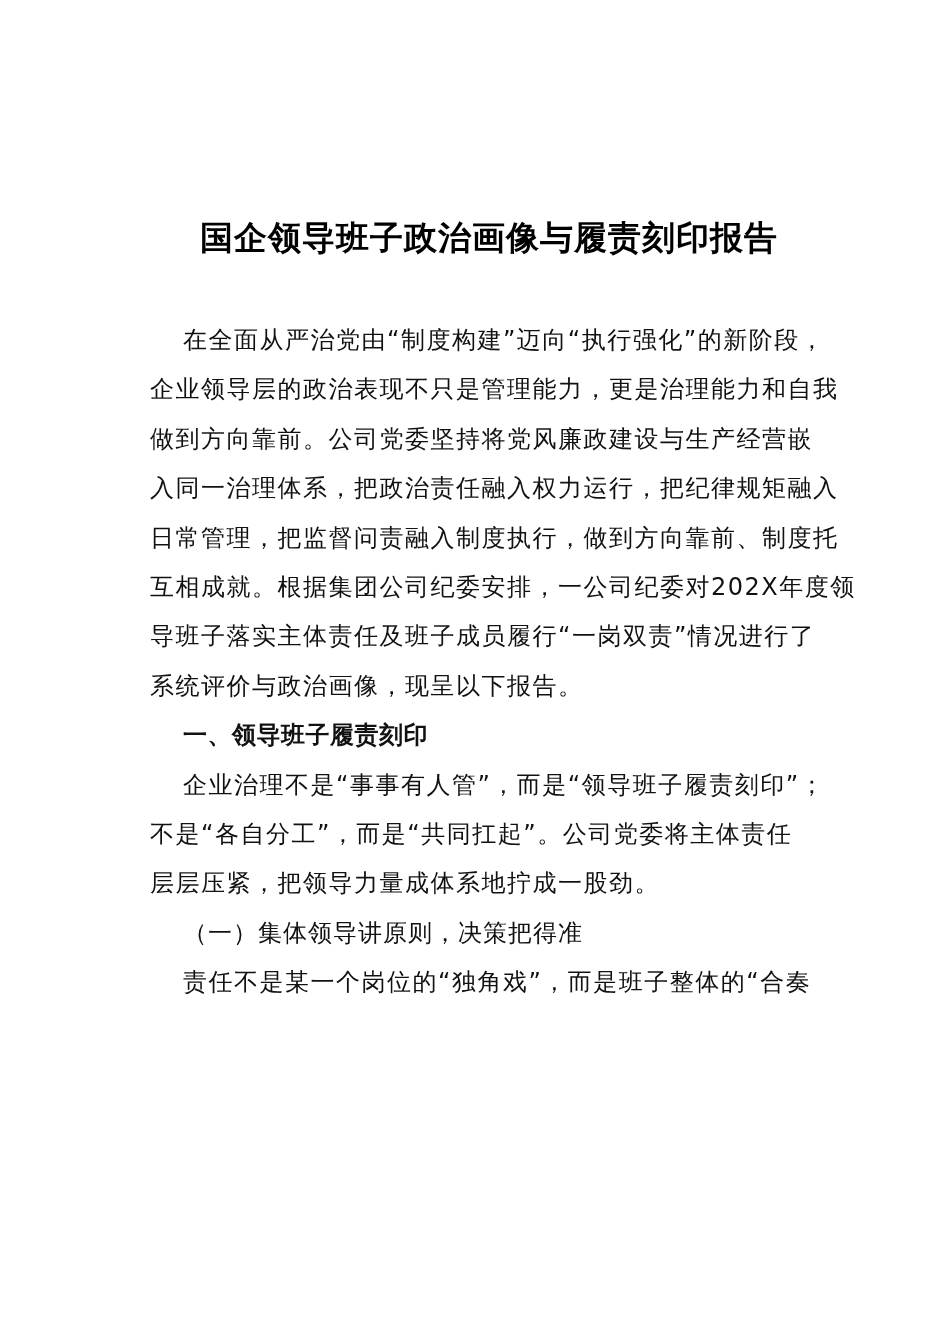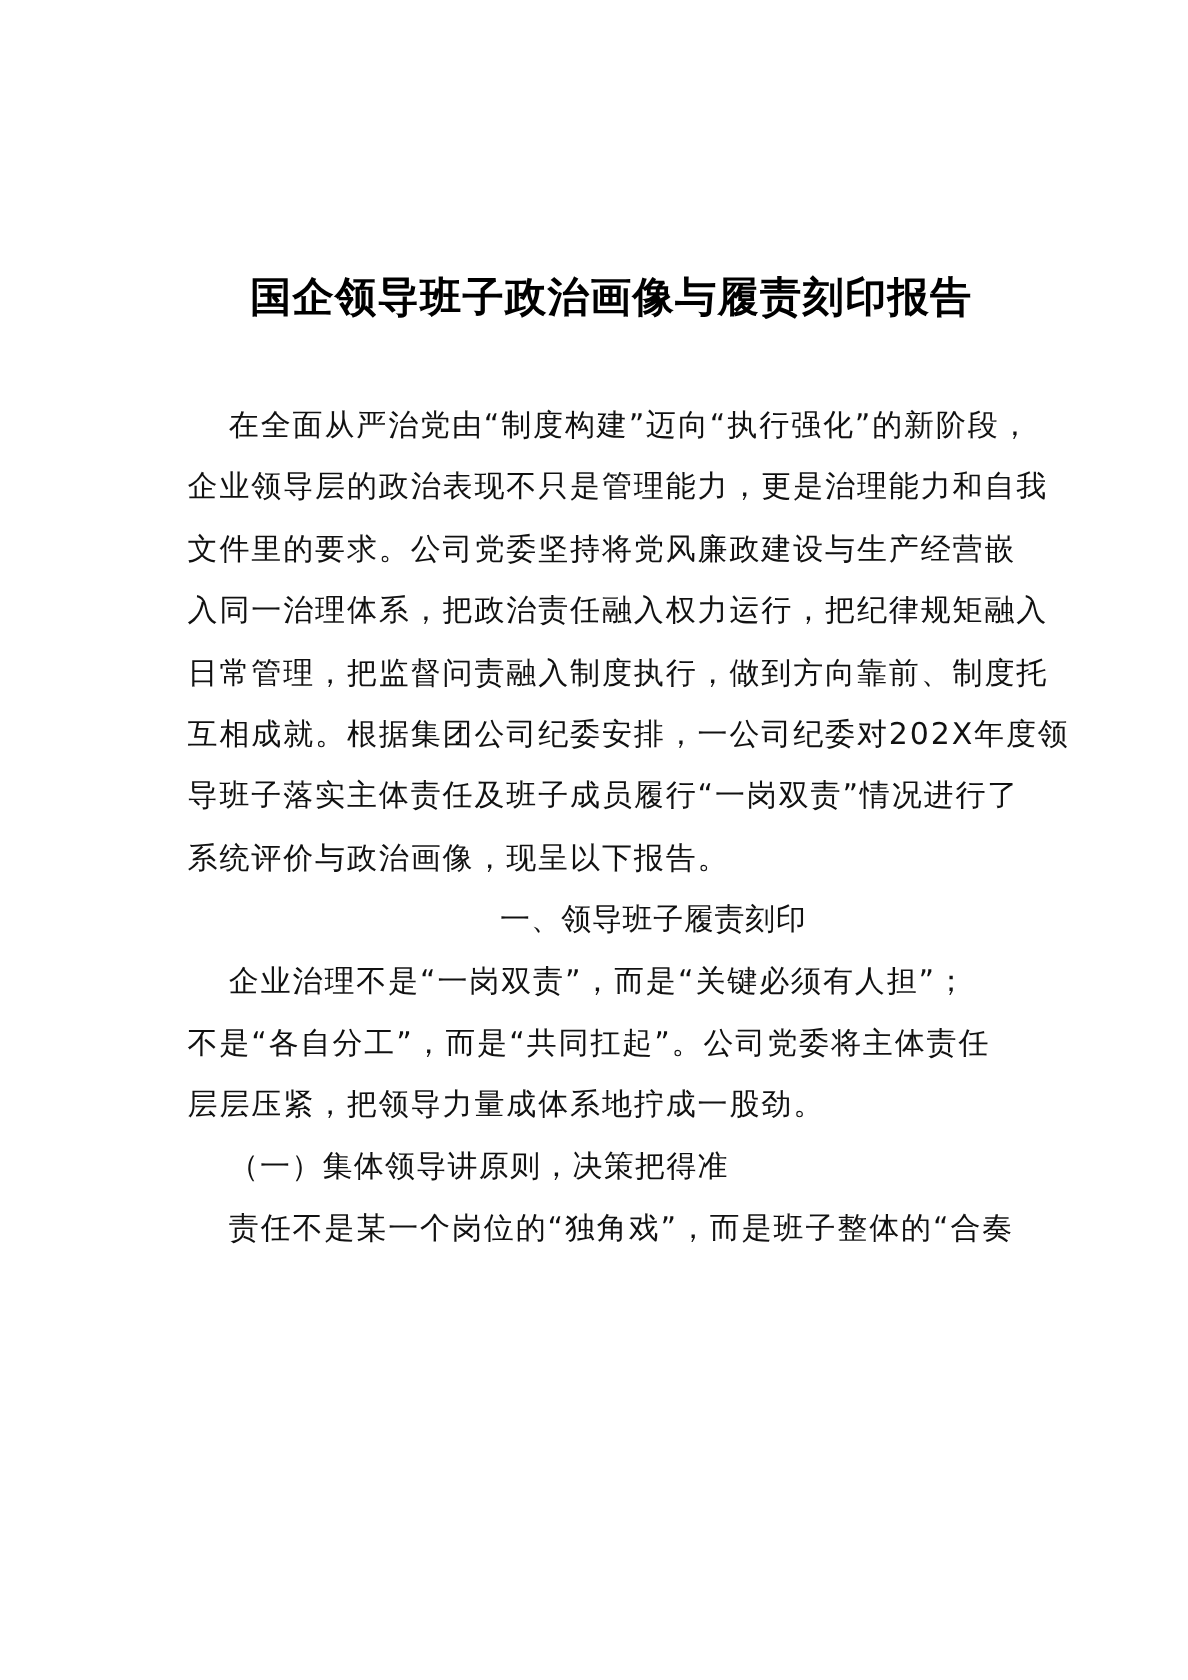--- a/index.html
+++ b/index.html
@@ -12,45 +12,45 @@
     line-height: 48px;
   }
   .body-text {
     position: absolute; left: 136px; top: 316px; width: 712px;
     font-family: "DejaVu Sans", "Liberation Sans", sans-serif;
     font-size: 24px; color: #111; line-height: 49.4px;
   }
   .body-text p { margin: 0; }
   .line { display: block; white-space: nowrap; letter-spacing: 1.5px; }
   .line.first { padding-left: 33px; }
-  .h1 { padding-left: 33px; font-weight: normal; letter-spacing: 0.5px; text-align: center; }
+  .h1 { padding-left: 33px; font-weight: bold; letter-spacing: 0.5px; }
   .h2 { padding-left: 33px; letter-spacing: 1px; }
 </style>
 </head>
 <body>
 
 <div class="page">
   <h1 class="title" style="margin:0;">国企领导班子政治画像与履责刻印报告</h1>
 
   <div class="body-text">
     <p>
       <span class="line first">在全面从严治党由“制度构建”迈向“执行强化”的新阶段，</span>
       <span class="line">企业领导层的政治表现不只是管理能力，更是治理能力和自我</span>
-      <span class="line">文件里的要求。公司党委坚持将党风廉政建设与生产经营嵌</span>
+      <span class="line">做到方向靠前。公司党委坚持将党风廉政建设与生产经营嵌</span>
       <span class="line">入同一治理体系，把政治责任融入权力运行，把纪律规矩融入</span>
       <span class="line">日常管理，把监督问责融入制度执行，做到方向靠前、制度托</span>
       <span class="line">互相成就。根据集团公司纪委安排，一公司纪委对202X年度领</span>
       <span class="line">导班子落实主体责任及班子成员履行“一岗双责”情况进行了</span>
       <span class="line">系统评价与政治画像，现呈以下报告。</span>
     </p>
 
     <p class="line h1">一、领导班子履责刻印</p>
 
     <p>
-      <span class="line first">企业治理不是“一岗双责”，而是“关键必须有人担”；</span>
+      <span class="line first">企业治理不是“事事有人管”，而是“领导班子履责刻印”；</span>
       <span class="line">不是“各自分工”，而是“共同扛起”。公司党委将主体责任</span>
       <span class="line">层层压紧，把领导力量成体系地拧成一股劲。</span>
     </p>
 
     <p class="line h2">（一）集体领导讲原则，决策把得准</p>
 
     <p>
       <span class="line first">责任不是某一个岗位的“独角戏”，而是班子整体的“合奏</span>
     </p>
   </div>

